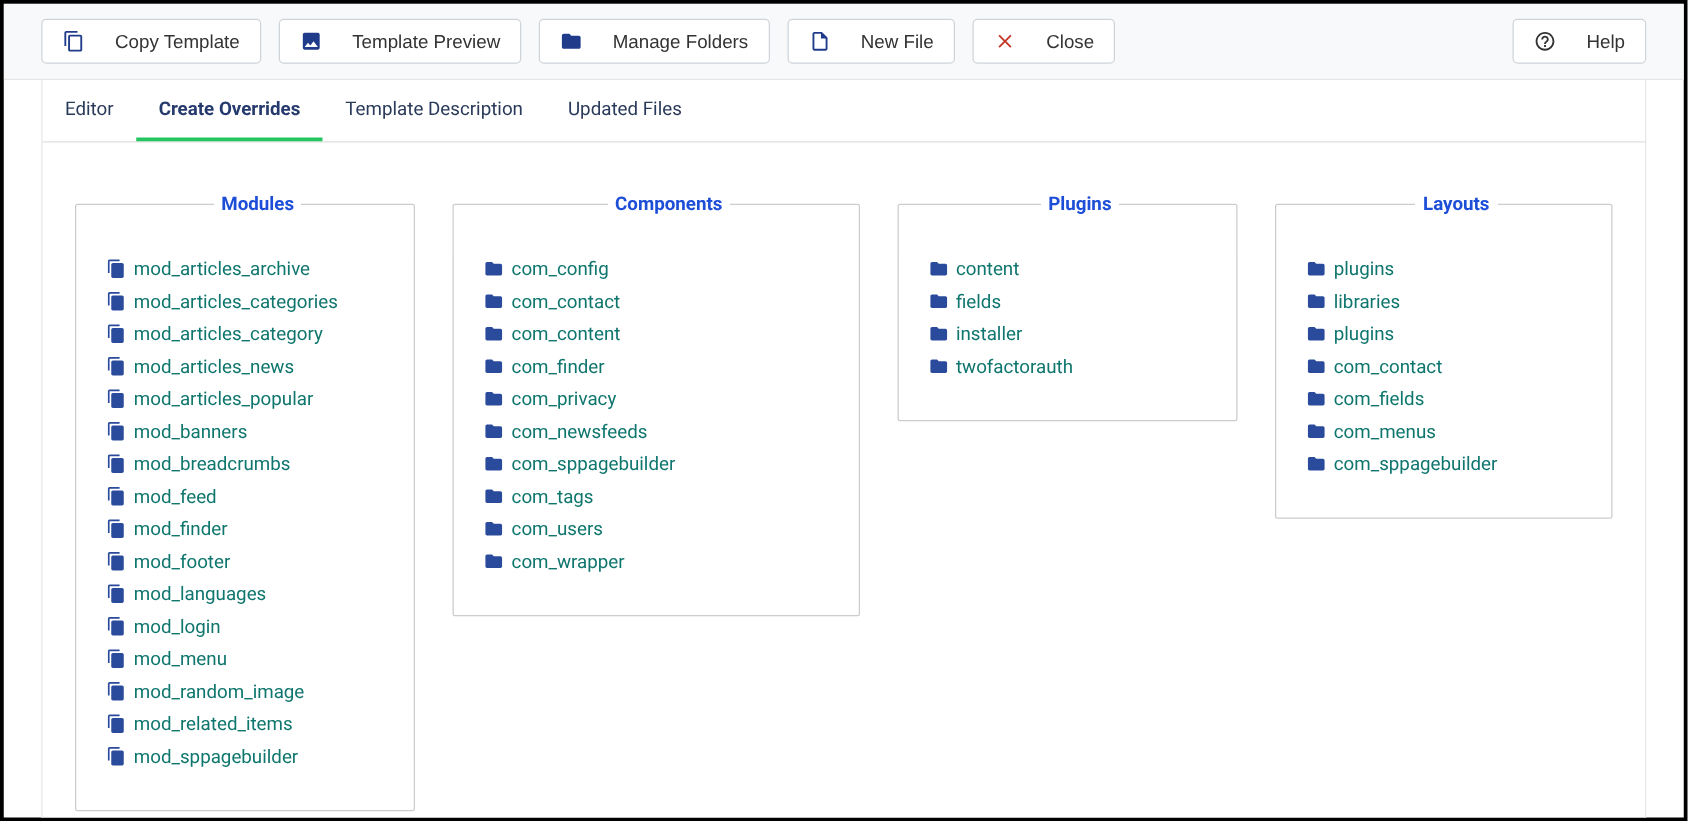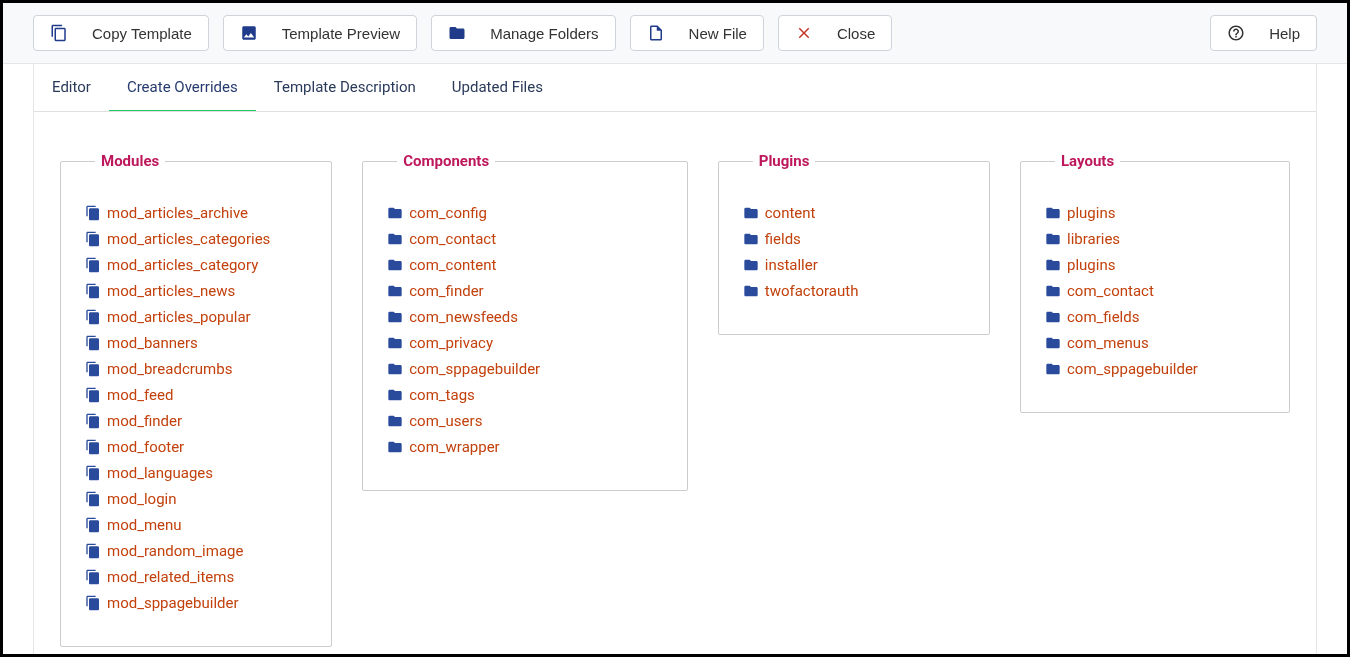--- a/index.html
+++ b/index.html
@@ -48,23 +48,23 @@
     display: flex;
     border-bottom: 1px solid #e0e0e0;
   }
   .tab {
     padding: 14px 18px;
     color: #2a3a5a;
     cursor: pointer;
     font-size: 15px;
   }
   .tab.active {
-    border-bottom: 1px solid #22c55e;
+    border-bottom: 3px solid #22c55e;
     color: #263a6e;
-    font-weight: 400;
+    font-weight: 700;
   }
 
   .content {
     padding: 40px 26px 20px 26px;
     display: flex;
     gap: 30px;
     align-items: flex-start;
   }
   fieldset.group {
     border: 1px solid #ccc;
@@ -72,34 +72,35 @@
     padding: 30px 24px 30px 24px;
     min-width: 270px;
   }
   fieldset.group.modules { width: 284px; }
   fieldset.group.components { width: 340px; }
   fieldset.group.plugins { width: 284px; }
   fieldset.group.layouts { width: 240px; }
   fieldset.group legend {
     font-weight: 700;
     font-size: 15px;
-    color: #be185d;
+    color: #1d4ed8;
     padding: 0 6px;
     margin-left: 10px;
+    text-align: center;
   }
   ul.item-list { list-style: none; }
   ul.item-list li {
     padding: 1px 0;
     display: flex;
     align-items: center;
     gap: 6px;
     line-height: 1.6;
   }
   ul.item-list li a {
-    color: #c2410c;
+    color: #0f766e;
     text-decoration: none;
     cursor: pointer;
   }
   .item-icon { color: #2a4b9b; display:inline-flex; width:16px; }
 
   
   svg { width: 16px; height: 16px; }
   .btn svg { width: 18px; height: 18px; }
 </style>
 </head>
@@ -341,29 +342,29 @@
               </svg>
             </span>
             <a>com_finder</a>
           </li>
           <li>
             <span class="item-icon">
               <svg viewBox="0 0 24 24" fill="currentColor">
                 <path d="M10 4H4c-1.1 0-2 .9-2 2v12c0 1.1.9 2 2 2h16c1.1 0 2-.9 2-2V8c0-1.1-.9-2-2-2h-8l-2-2z"></path>
               </svg>
             </span>
+            <a>com_privacy</a>
+          </li>
+          <li>
+            <span class="item-icon">
+              <svg viewBox="0 0 24 24" fill="currentColor">
+                <path d="M10 4H4c-1.1 0-2 .9-2 2v12c0 1.1.9 2 2 2h16c1.1 0 2-.9 2-2V8c0-1.1-.9-2-2-2h-8l-2-2z"></path>
+              </svg>
+            </span>
             <a>com_newsfeeds</a>
-          </li>
-          <li>
-            <span class="item-icon">
-              <svg viewBox="0 0 24 24" fill="currentColor">
-                <path d="M10 4H4c-1.1 0-2 .9-2 2v12c0 1.1.9 2 2 2h16c1.1 0 2-.9 2-2V8c0-1.1-.9-2-2-2h-8l-2-2z"></path>
-              </svg>
-            </span>
-            <a>com_privacy</a>
           </li>
           <li>
             <span class="item-icon">
               <svg viewBox="0 0 24 24" fill="currentColor">
                 <path d="M10 4H4c-1.1 0-2 .9-2 2v12c0 1.1.9 2 2 2h16c1.1 0 2-.9 2-2V8c0-1.1-.9-2-2-2h-8l-2-2z"></path>
               </svg>
             </span>
             <a>com_sppagebuilder</a>
           </li>
           <li>

